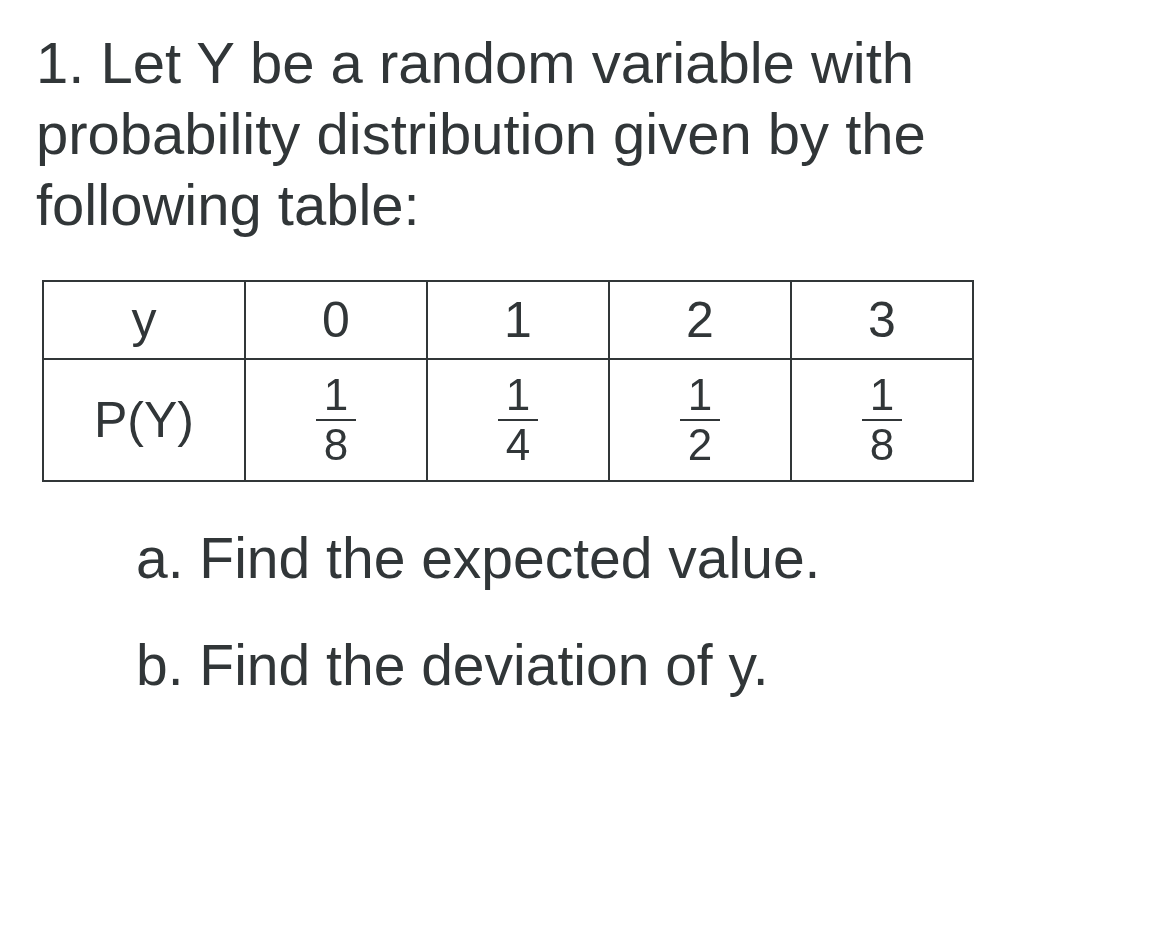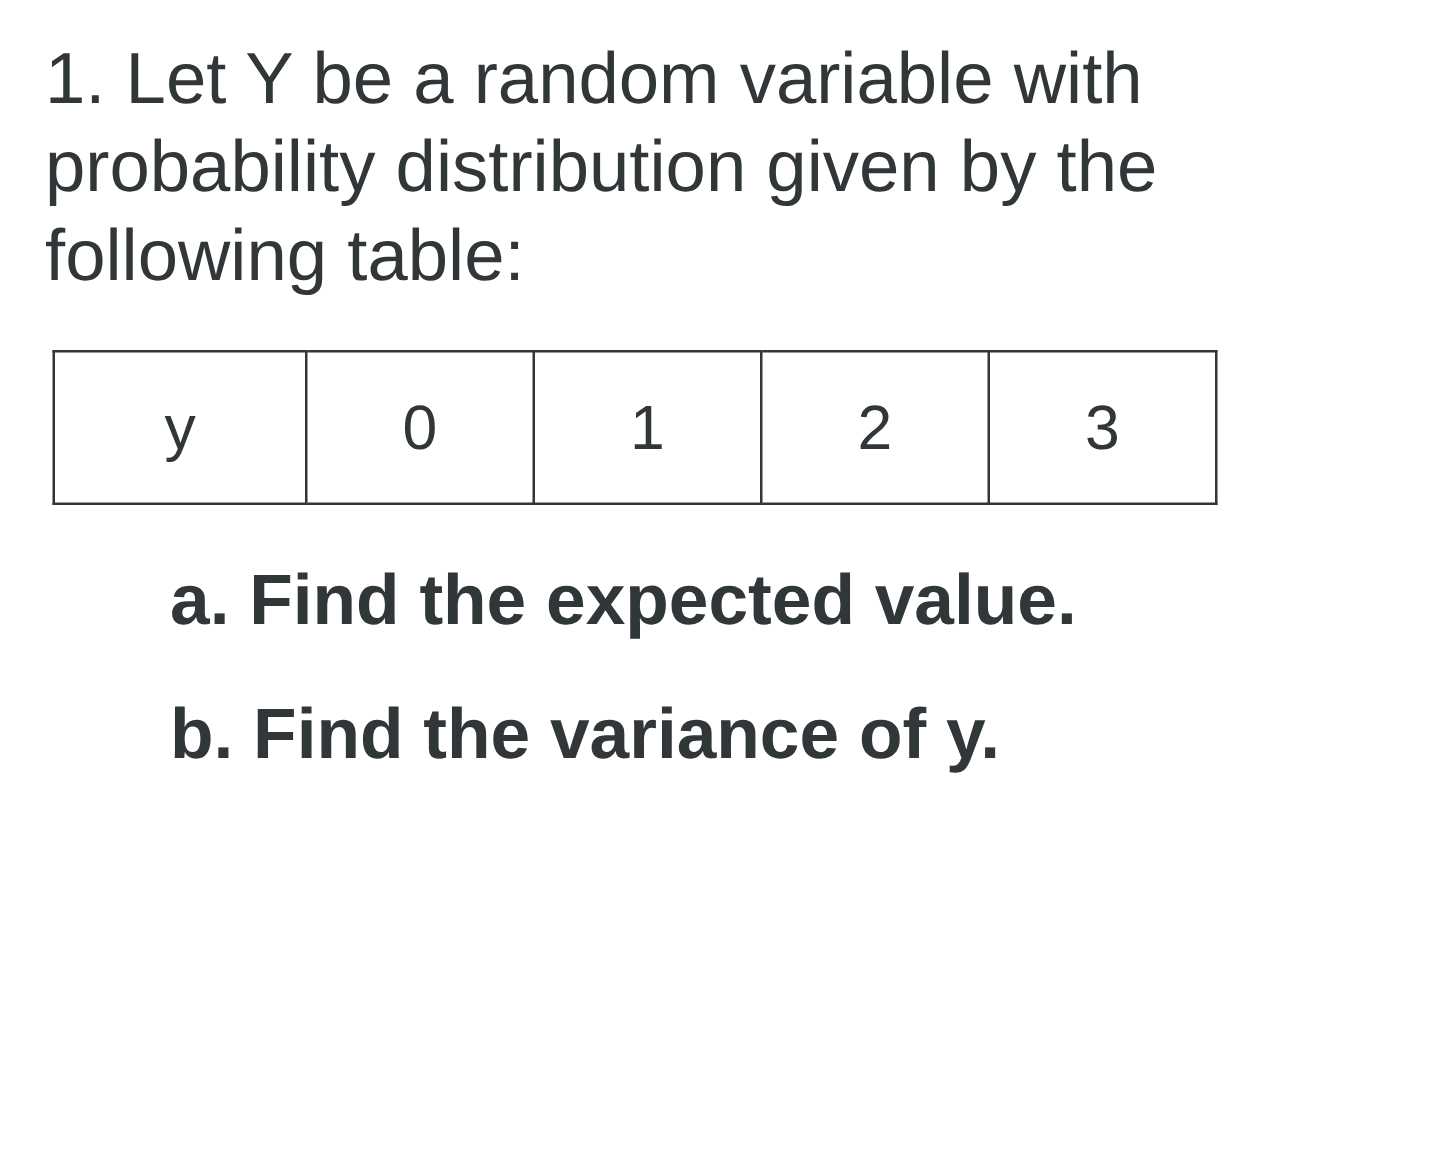--- a/index.html
+++ b/index.html
@@ -56,40 +56,67 @@
   .frac .den {
     padding-top: 2px;
   }
   .subs {
     padding-left: 100px;
   }
   .sub {
     font-size: 57px;
     line-height: 1.0;
     margin: 0 0 50px 0;
-    font-weight: 700;
+    font-weight: 400;
   }
 </style>
 </head>
 <body>
 
 <div class="page">
 
   <p class="intro">1. Let Y be a random variable with probability distribution given by the following table:</p>
 
   <table class="dist">
     <tbody>
         <tr>
       <td class="colA">y</td>
       <td class="colB">0</td>
       <td class="colB">1</td>
       <td class="colB">2</td>
       <td class="colB">3</td>
     </tr>
+    <tr>
+      <td class="colA">P(Y)</td>
+      <td class="colB">
+        <span class="frac">
+          <span class="num">1</span>
+          <span class="den">8</span>
+        </span>
+      </td>
+      <td class="colB">
+        <span class="frac">
+          <span class="num">1</span>
+          <span class="den">4</span>
+        </span>
+      </td>
+      <td class="colB">
+        <span class="frac">
+          <span class="num">1</span>
+          <span class="den">2</span>
+        </span>
+      </td>
+      <td class="colB">
+        <span class="frac">
+          <span class="num">1</span>
+          <span class="den">8</span>
+        </span>
+      </td>
+    </tr>
   </tbody>
     </table>
 
   <div class="subs">
     <p class="sub">a. Find the expected value.</p>
-    <p class="sub">b. Find the variance of y.</p>
+    <p class="sub">b. Find the deviation of y.</p>
   </div>
 
 </div>
 
 </body></html>

